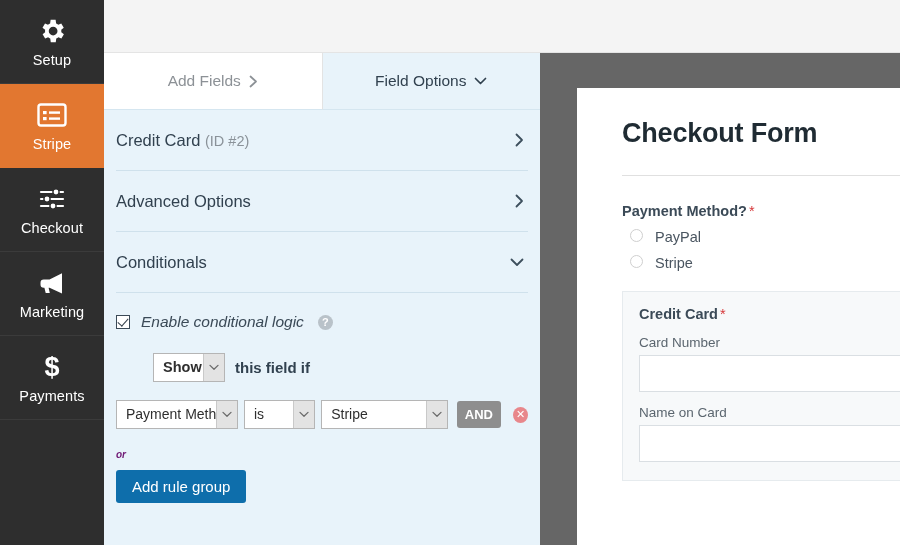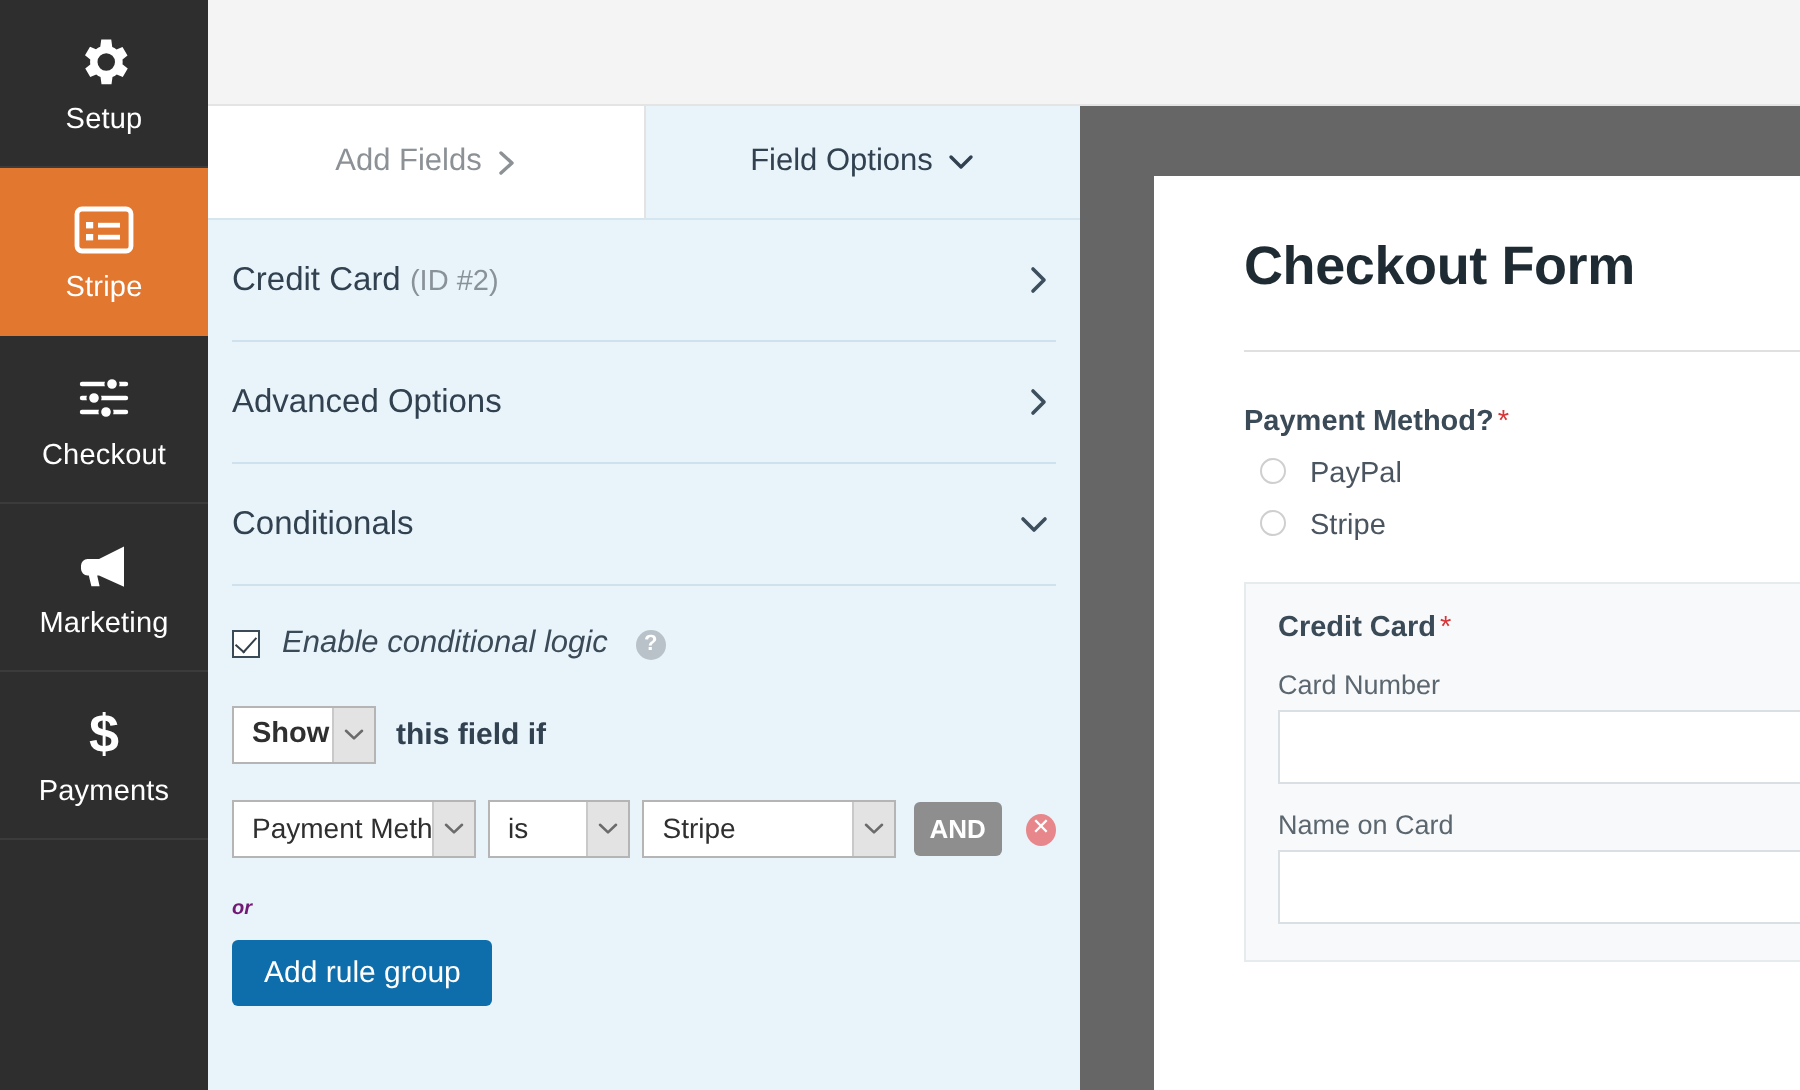--- a/index.html
+++ b/index.html
@@ -76,21 +76,21 @@
     border-width: 0 1.6px 1.6px 0; transform: rotate(42deg);
   }
   .checkrow .lbl { font-size: 15.5px; color: #3b4a57; font-style: italic; }
   .help {
     width: 15px; height: 15px; border-radius: 50%;
     background: #b9c2c9; color: #ffffff; font-size: 11px; font-weight: bold;
     display: inline-flex; align-items: center; justify-content: center;
     cursor: pointer; margin-left: 3px; line-height: 1;
   }
 
-  .showrow { display: flex; align-items: center; gap: 10px; margin-top: 22px; }
+  .showrow { display: flex; align-items: center; gap: 10px; margin-top: 22px; margin-left: 37px; }
   .showrow .txt { font-size: 15px; font-weight: bold; color: #31414f; }
 
   .sel {
     height: 29px; background: #ffffff; border: 1px solid #b5b5b5;
     display: inline-flex; align-items: center; font-size: 14px;
     color: #2f2f2f; cursor: pointer; position: relative; padding: 0;
   }
   .sel .val {
     padding: 0 6px 0 9px; white-space: nowrap; overflow: hidden;
     flex: 1; line-height: 27px;

